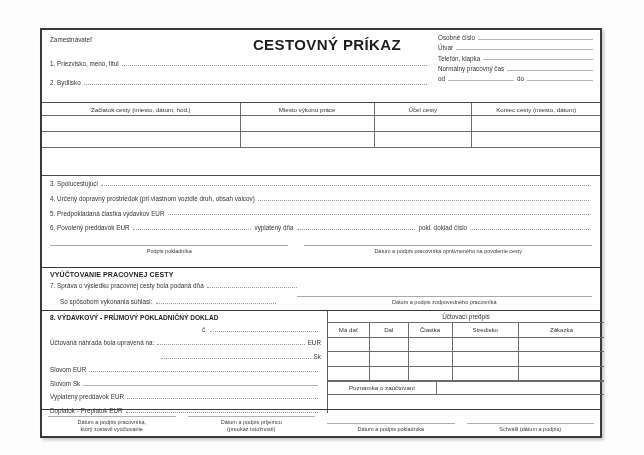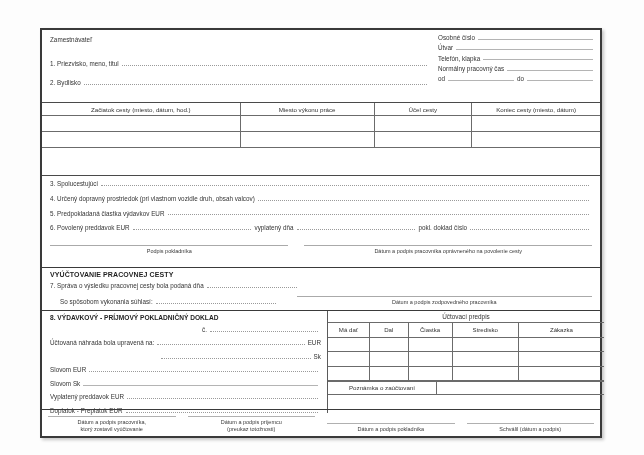--- a/index.html
+++ b/index.html
@@ -255,20 +255,21 @@
 </head>
 <body>
 
 <div id="page">
   <div id="form">
 
     <div id="hdr" class="sec">
 
       <div id="employer" class="lbl">Zamestnávateľ</div>
 
+      <div id="title">CESTOVNÝ PRÍKAZ</div>
 
       <div id="rightcol">
         <div class="row">
           <span class="lbl">Osobné číslo</span>
           <span class="dots solid"></span>
         </div>
         <div class="row">
           <span class="lbl">Útvar</span>
           <span class="dots solid"></span>
         </div>

